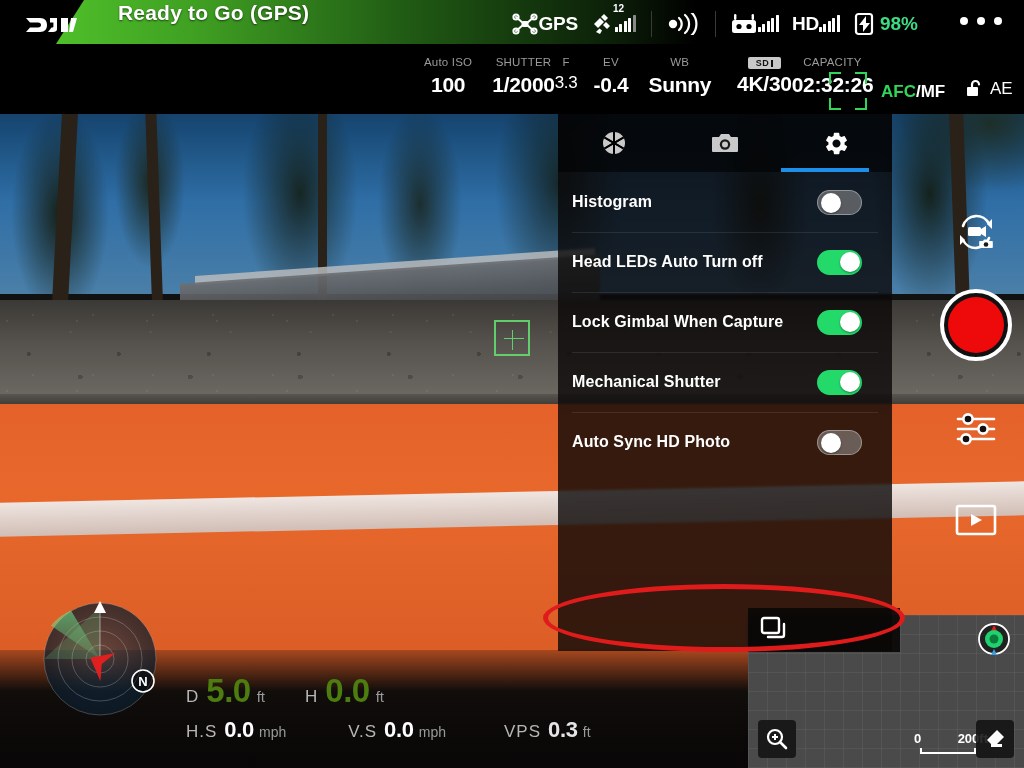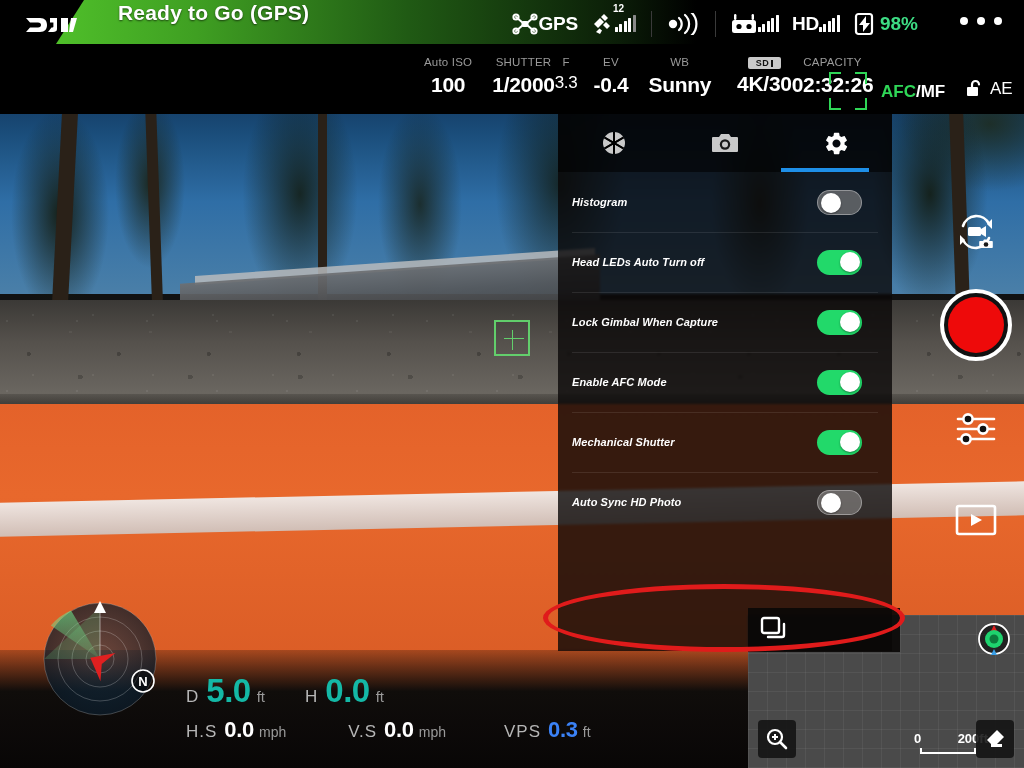--- a/index.html
+++ b/index.html
@@ -184,21 +184,21 @@
     position:absolute; left:223px; bottom:0; width:88px; height:4px; background:#1e8fe8;
   }
   .srow {
     height:60px; display:flex; align-items:center; justify-content:space-between;
     padding:0 30px 0 14px; position:relative;
   }
   .srow + .srow::before {
     content:''; position:absolute; left:14px; right:14px; top:0; height:1px;
     background:rgba(255,255,255,.09);
   }
-  .srow-label { color:#fff; font-size:11px; font-weight:bold; letter-spacing:.1px;font-style:italic; }
+  .srow-label { color:#fff; font-size:16px; font-weight:bold; letter-spacing:.1px; }
   .toggle {
     width:45px; height:25px; border-radius:13px; position:relative; flex:0 0 auto;
     transition:none;
   }
   .toggle.on { background:#22d96a; }
   .toggle.off { background:rgba(150,148,146,.55); border:1px solid rgba(255,255,255,.35); }
   .toggle .knob {
     position:absolute; top:2.5px; width:20px; height:20px; border-radius:50%;
     background:#fff; box-shadow:0 1px 2px rgba(0,0,0,.4);
   }
@@ -223,23 +223,23 @@
   
   #radar {
     position:absolute; left:38px; top:597px; width:124px; height:124px; z-index:45;
   }
 
   
   #telemetry { position:absolute; left:186px; top:672px; z-index:45; }
   .tel-row1 { display:flex; align-items:baseline; gap:0; }
   .tel-row2 { display:flex; align-items:baseline; margin-top:7px; }
   .tel-key { color:#b6b6b6; font-size:17px; font-weight:normal; letter-spacing:1px; }
-  .tel-big { color:#14b8a6; font-size:33px; font-weight:bold; letter-spacing:-.5px; margin:0 6px 0 7px; }
+  .tel-big { color:#4d7c0f; font-size:33px; font-weight:bold; letter-spacing:-.5px; margin:0 6px 0 7px; }
   .tel-mid { color:#fff; font-size:22px; font-weight:bold; letter-spacing:-.3px; margin:0 5px 0 7px; }
-  .tel-mid.alert { color:#3b82f6; }
+  .tel-mid.alert { color:#e5e5e5; }
   .tel-unit { color:#9a9a9a; font-size:14px; }
   .tel-unit.big { font-size:15px; }
 
   
   #minimap {
     position:absolute; left:748px; top:615px; width:276px; height:153px;
     background:#4a4a4a; z-index:46; overflow:hidden;
     background-image:
       linear-gradient(rgba(255,255,255,.055) 1px, transparent 1px),
       linear-gradient(90deg, rgba(255,255,255,.055) 1px, transparent 1px);
@@ -504,26 +504,20 @@
         </div>
       </div>
       <div class="srow">
         <div class="srow-label">Head LEDs Auto Turn off</div>
         <div class="toggle on">
           <div class="knob"></div>
         </div>
       </div>
       <div class="srow">
         <div class="srow-label">Lock Gimbal When Capture</div>
-        <div class="toggle on">
-          <div class="knob"></div>
-        </div>
-      </div>
-      <div class="srow">
-        <div class="srow-label">Enable AFC Mode</div>
         <div class="toggle on">
           <div class="knob"></div>
         </div>
       </div>
       <div class="srow">
         <div class="srow-label">Mechanical Shutter</div>
         <div class="toggle on">
           <div class="knob"></div>
         </div>
       </div>

